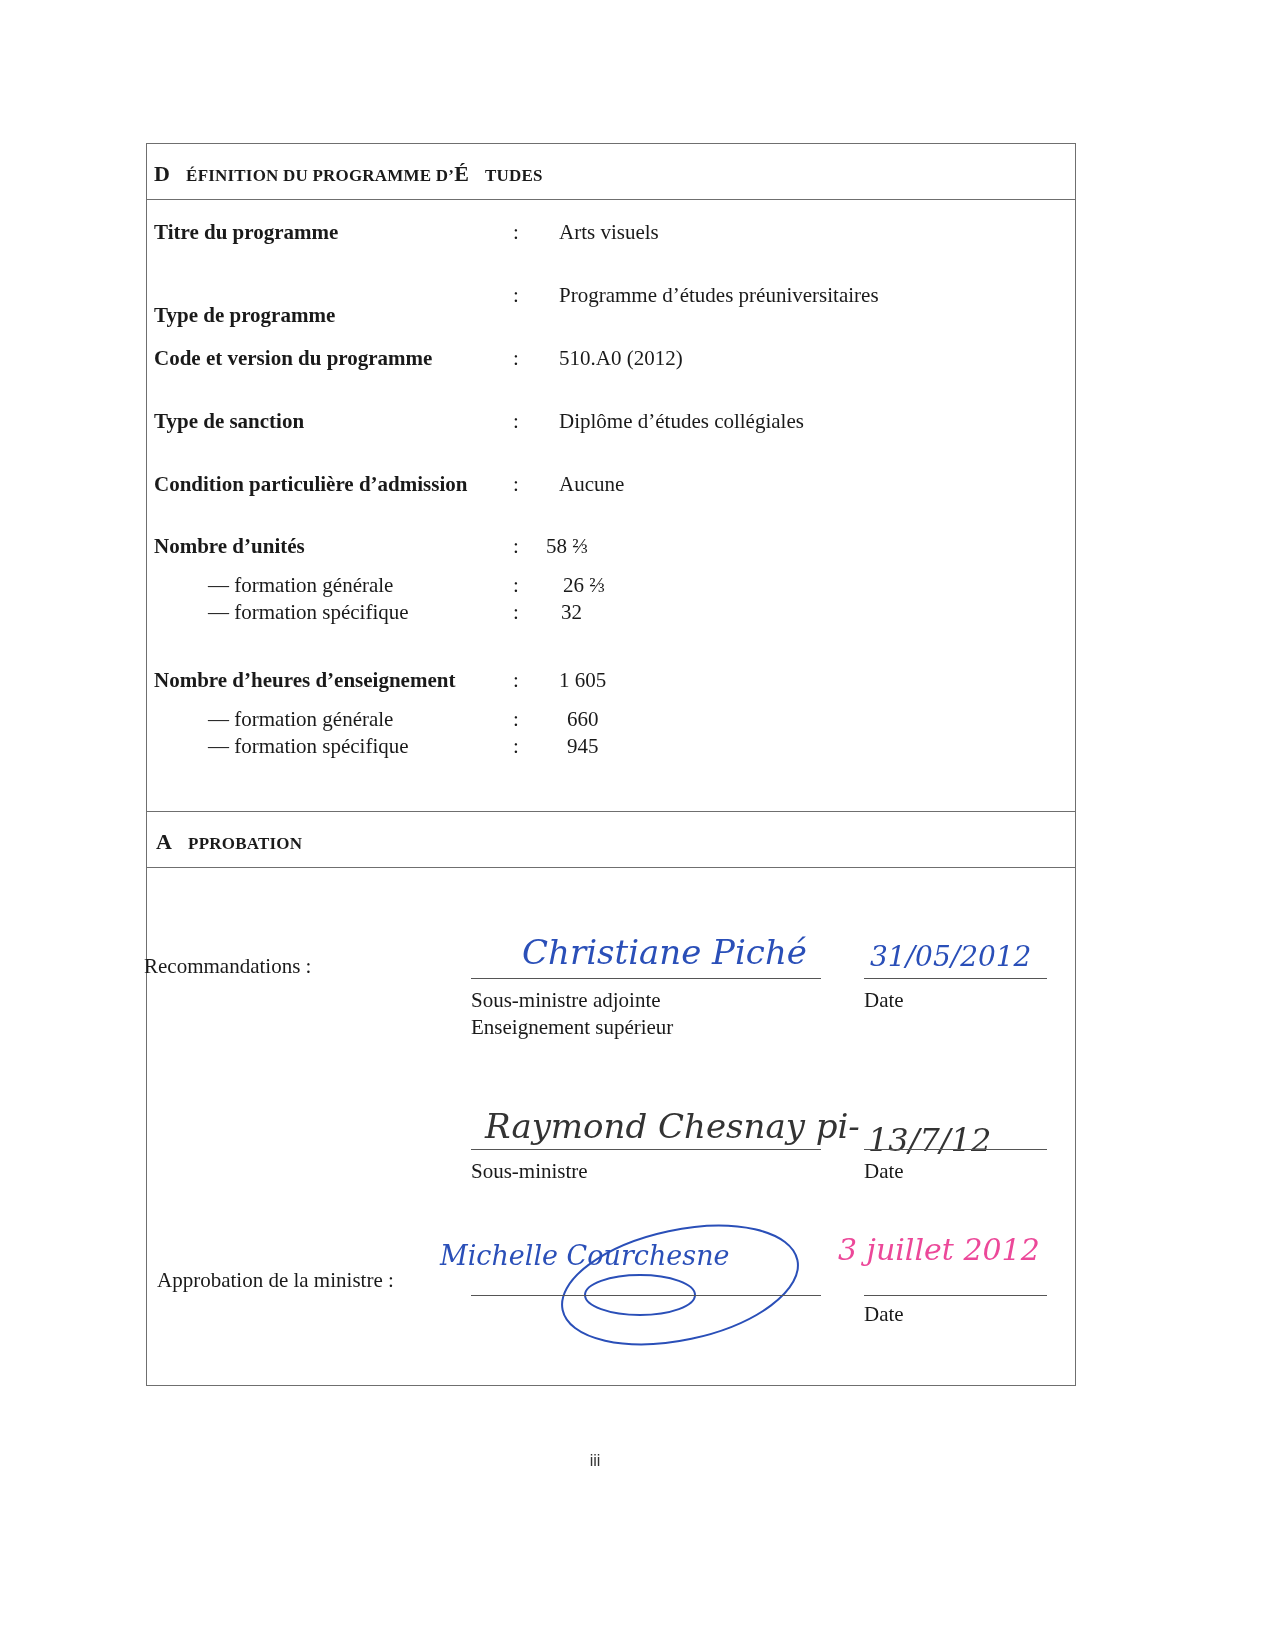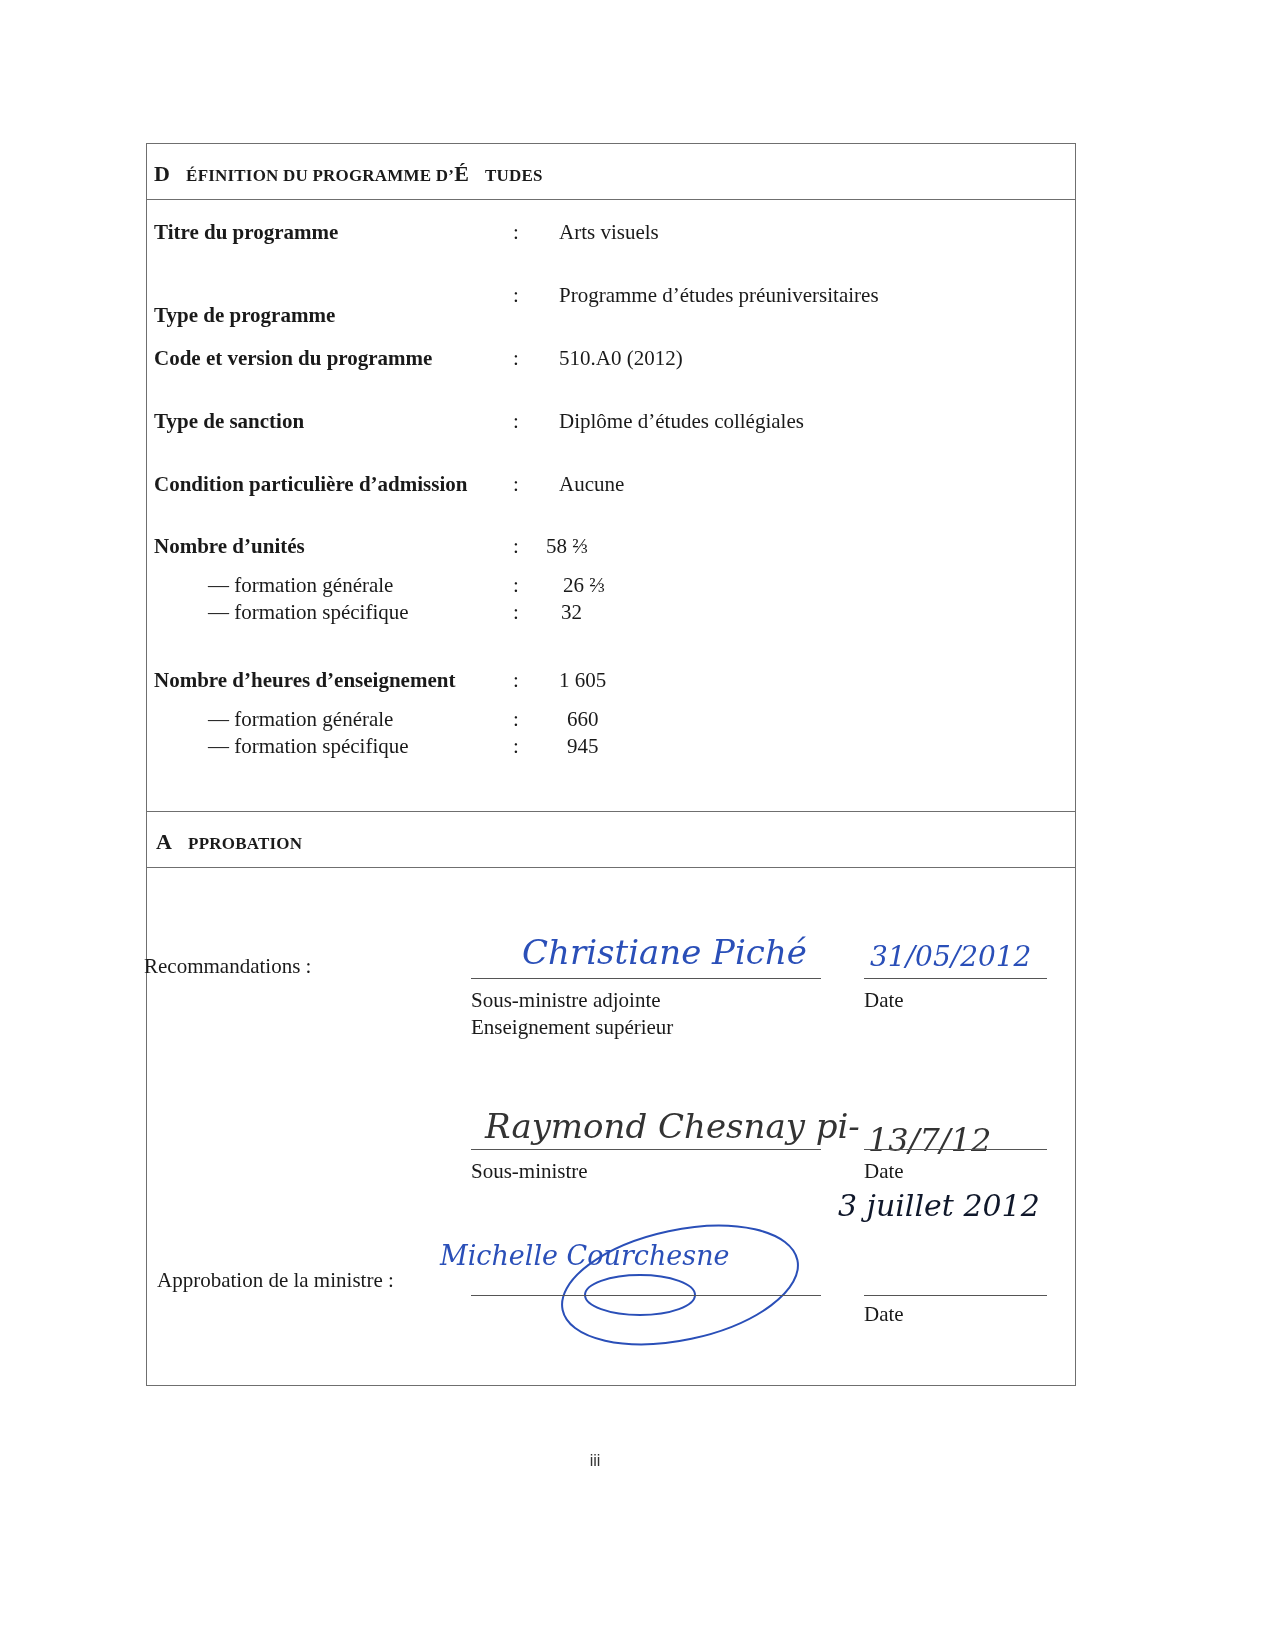--- a/index.html
+++ b/index.html
@@ -116,17 +116,17 @@
 <div class="sigline" style="left:864px; top:1149px; width:183px;"></div>
 <div class="caption" style="left:864px; width:183px; top:1159px;">Date</div>
 
 <div class="appr-label" style="left:157px; top:1268px;">Approbation de la ministre :</div>
 <svg style="position:absolute; left:540px; top:1205px;" width="290" height="150">
   <ellipse cx="140" cy="80" rx="120" ry="55" fill="none" stroke="#2a4fb8" stroke-width="2" transform="rotate(-12 140 80)"></ellipse>
   <ellipse cx="100" cy="90" rx="55" ry="20" fill="none" stroke="#2a4fb8" stroke-width="2"></ellipse>
 </svg>
 <div class="signature" style="left:440px; top:1240px; font-size:27px; color:#2a4fb8;">Michelle Courchesne</div>
 <div class="sigline" style="left:471px; top:1295px; width:350px;"></div>
-<div class="signature" style="left:838px; top:1188px; font-size:30px; color:#0f172a;">3 juillet 2012</div>
+<div class="signature" style="left:838px; top:1232px; font-size:30px; color:#ec4899;">3 juillet 2012</div>
 <div class="sigline" style="left:864px; top:1295px; width:183px;"></div>
 <div class="caption" style="left:864px; width:183px; top:1302px;">Date</div>
 
 <div class="page-num">iii</div>
 
 </body></html>

